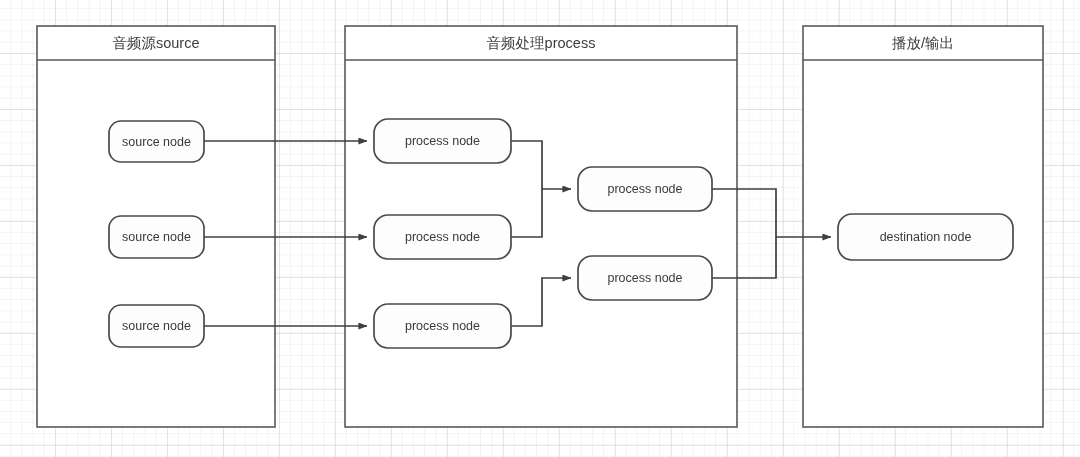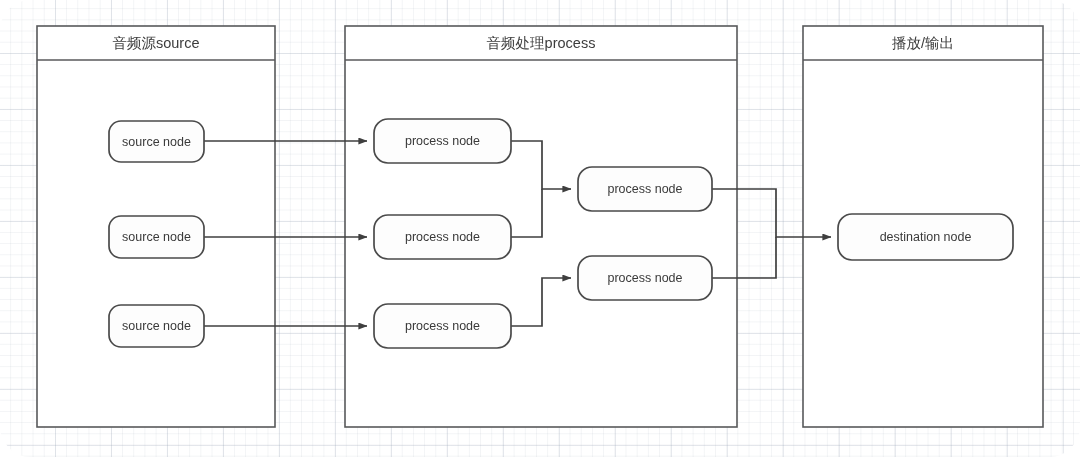--- a/index.html
+++ b/index.html
@@ -16,21 +16,20 @@
     height: 457px;
     overflow: hidden;
     background-color: #ffffff;
     background-image:
       linear-gradient(to right, rgba(160,170,185,0.13) 1px, transparent 1px),
       linear-gradient(to bottom, rgba(160,170,185,0.13) 1px, transparent 1px),
       linear-gradient(to right, rgba(150,160,180,0.22) 1px, transparent 1px),
       linear-gradient(to bottom, rgba(150,160,180,0.22) 1px, transparent 1px);
     background-size: 11.2px 11.2px, 11.2px 11.2px, 56px 56px, 56px 56px;
     background-position: -1px -3px, -1px -3px, -1px -3px, -1px -3px;
-    border-radius: 31px;
   }
   svg.diagram {
     position: absolute;
     left: 0;
     top: 0;
     width: 1080px;
     height: 457px;
   }
   .lane-box {
     fill: #ffffff;

